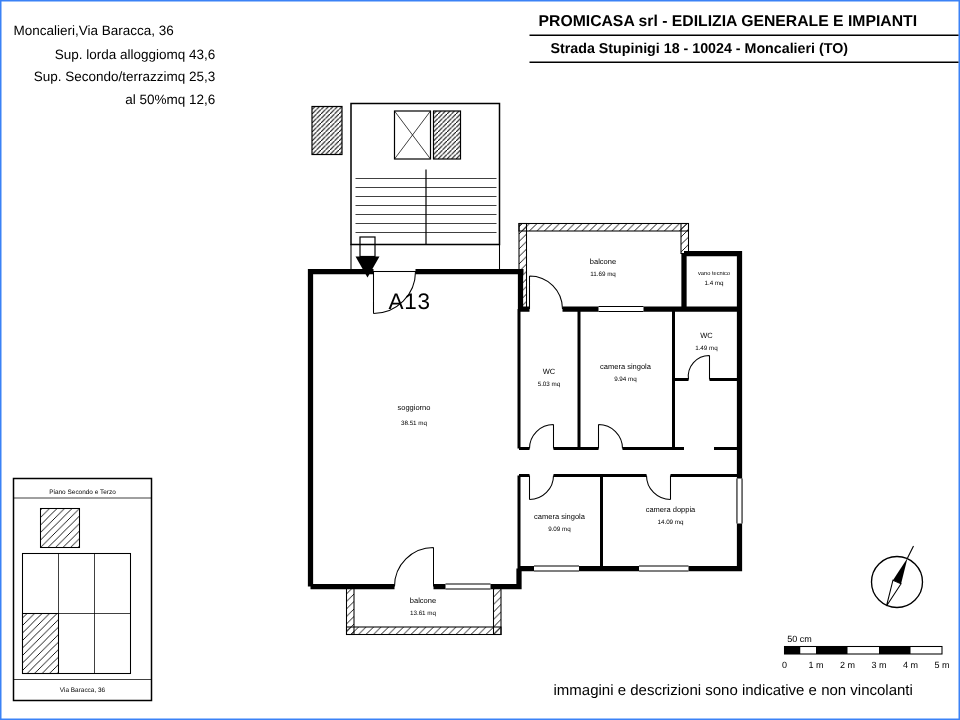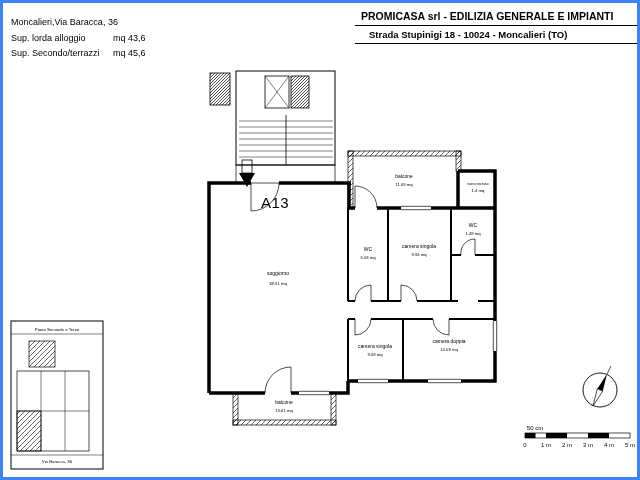--- a/index.html
+++ b/index.html
@@ -1,27 +1,27 @@
 <!DOCTYPE html>
 <html><head>
 <meta charset="utf-8">
 <title>Planimetria</title>
 <style>
   html,body{margin:0;padding:0;background:#fff;}
   .page{
     position:relative;width:640px;height:480px;background:#fff;
-    border:3px solid #3b82f6;box-sizing:border-box;overflow:hidden;
+    border:1px solid #3b82f6;box-sizing:border-box;overflow:hidden;
     font-family:"Liberation Sans",sans-serif;color:#000;
   }
   
   .info{position:absolute;left:8px;top:14px;width:210px;font-size:9px;line-height:11px;}
   .info .addr{margin-bottom:5px;}
   .info .floor{font-weight:bold;margin-bottom:5px;}
   .info .unit{margin-bottom:7px;}
-  .srow{display:flex;margin-bottom:4px;}
+  .srow{display:flex;margin-bottom:4px;text-align:right;}
   .srow .lbl{width:102px;flex:0 0 auto;}
   .srow.indent .lbl{padding-left:15px;box-sizing:border-box;}
   
   .header{position:absolute;left:352px;top:4px;width:310px;}
   .header .h1{font-weight:bold;font-size:10.5px;white-space:nowrap;padding:3px 0 3px 6px;border-bottom:1px solid #000;}
   .header .h2{font-weight:bold;font-size:9.5px;white-space:nowrap;padding:3px 0 3px 14px;border-bottom:1px solid #000;}
   
   .disclaimer{position:absolute;left:368px;top:454px;font-size:10px;white-space:nowrap;}
   
   svg.plan{position:absolute;left:0;top:0;}
@@ -39,21 +39,25 @@
 <div class="page">
 
   <div class="info">
     <div class="addr">Moncalieri,Via Baracca, 36</div>
     <div class="srow">
       <span class="lbl">Sup. lorda alloggio</span>
       <span class="val">mq 43,6</span>
     </div>
     <div class="srow">
       <span class="lbl">Sup. Secondo/terrazzi</span>
-      <span class="val">mq 45,6</span>
+      <span class="val">mq 25,3</span>
+    </div>
+    <div class="srow indent">
+      <span class="lbl">al 50%</span>
+      <span class="val">mq 12,6</span>
     </div>
   </div>
 
   <div class="header">
     <div class="h1">PROMICASA srl - EDILIZIA GENERALE E IMPIANTI</div>
     <div class="h2">Strada Stupinigi 18 - 10024 - Moncalieri (TO)</div>
   </div>
 
   <svg class="plan" width="640" height="480" viewBox="0 0 640 480">
     <defs>
@@ -171,14 +175,15 @@
     </g>
 
     <g>
       <circle cx="597" cy="387" r="17" fill="#fff" stroke="#000" stroke-width="0.9"></circle>
       <polygon points="604,371 599.7,388.2 594.3,385.8" fill="#000"></polygon>
       <polygon points="590,403 599.7,388.2 594.3,385.8" fill="#fff" stroke="#000" stroke-width="0.7"></polygon>
       <line x1="604" y1="371" x2="608" y2="363" stroke="#000" stroke-width="0.7"></line>
     </g>
   </svg>
 
+  <div class="disclaimer">immagini e descrizioni sono indicative e non vincolanti</div>
 
 </div>
 
 </body></html>

